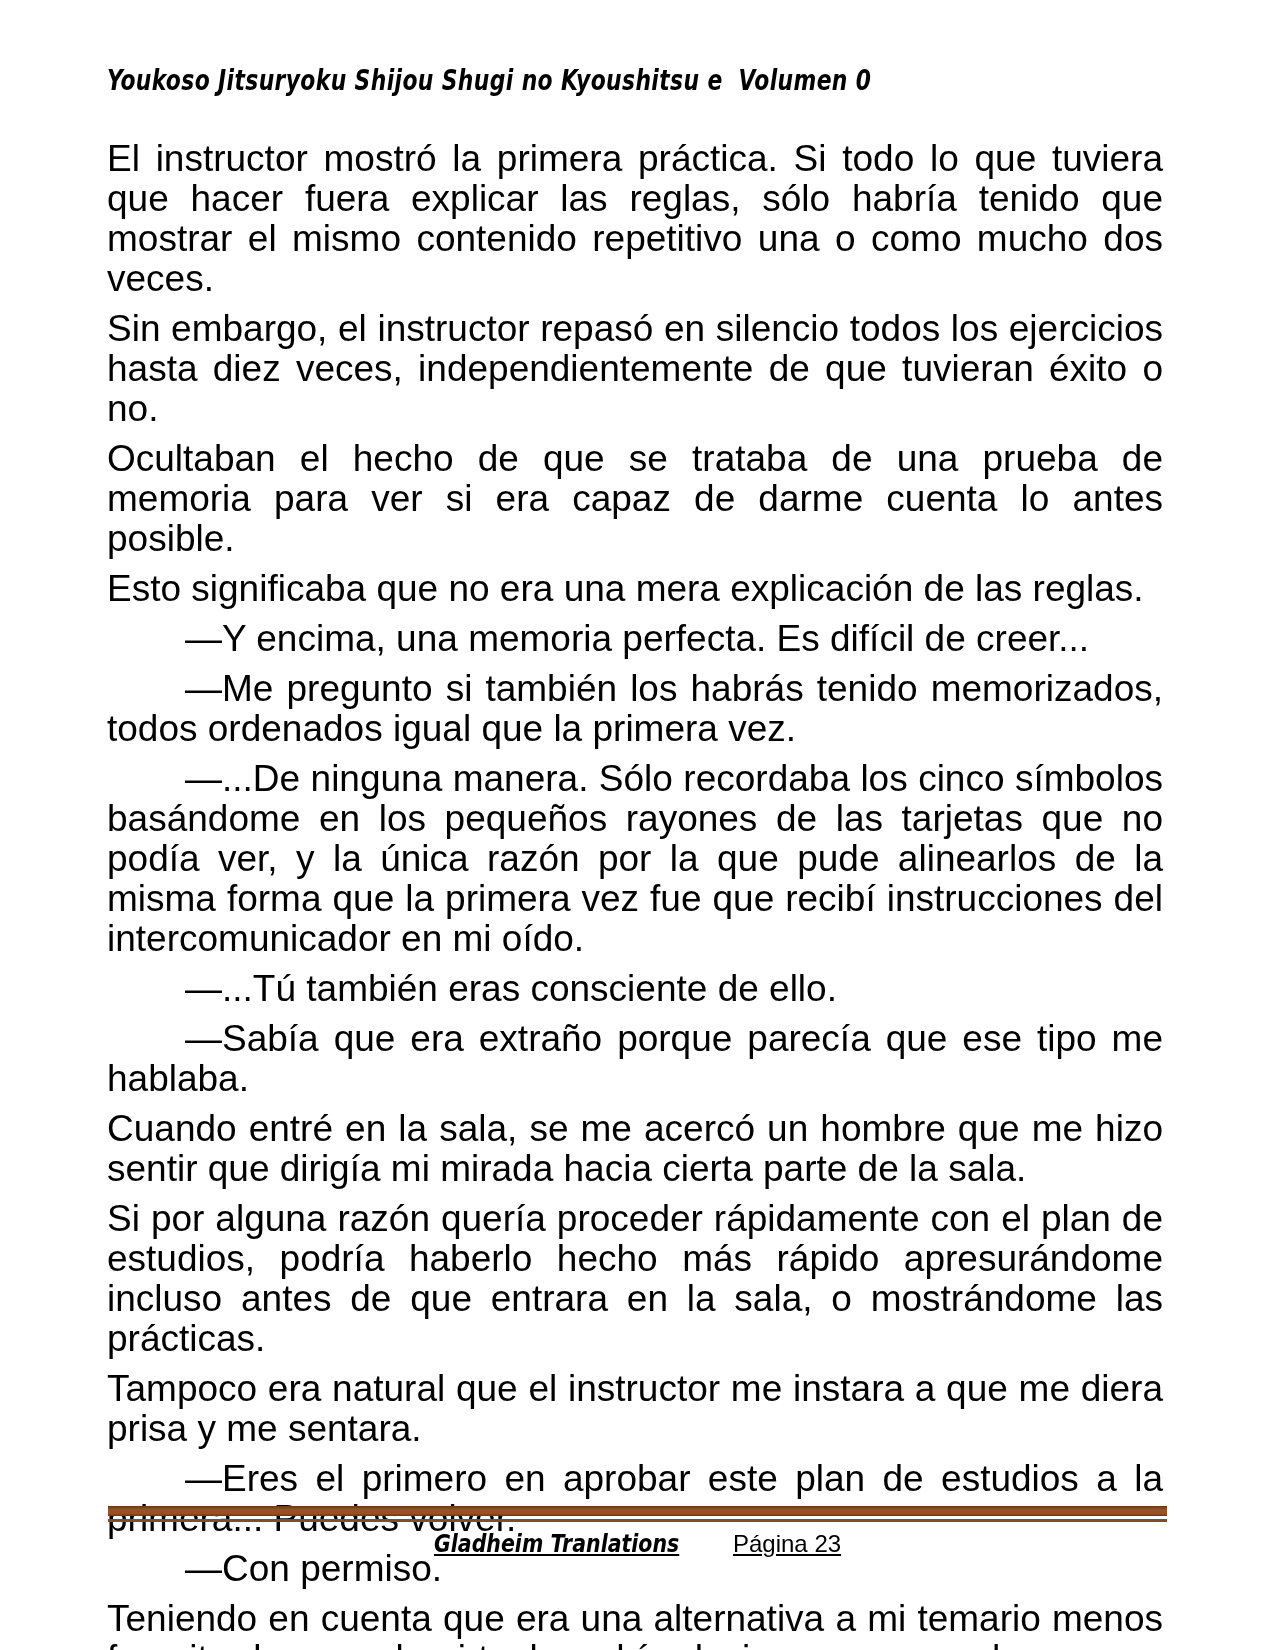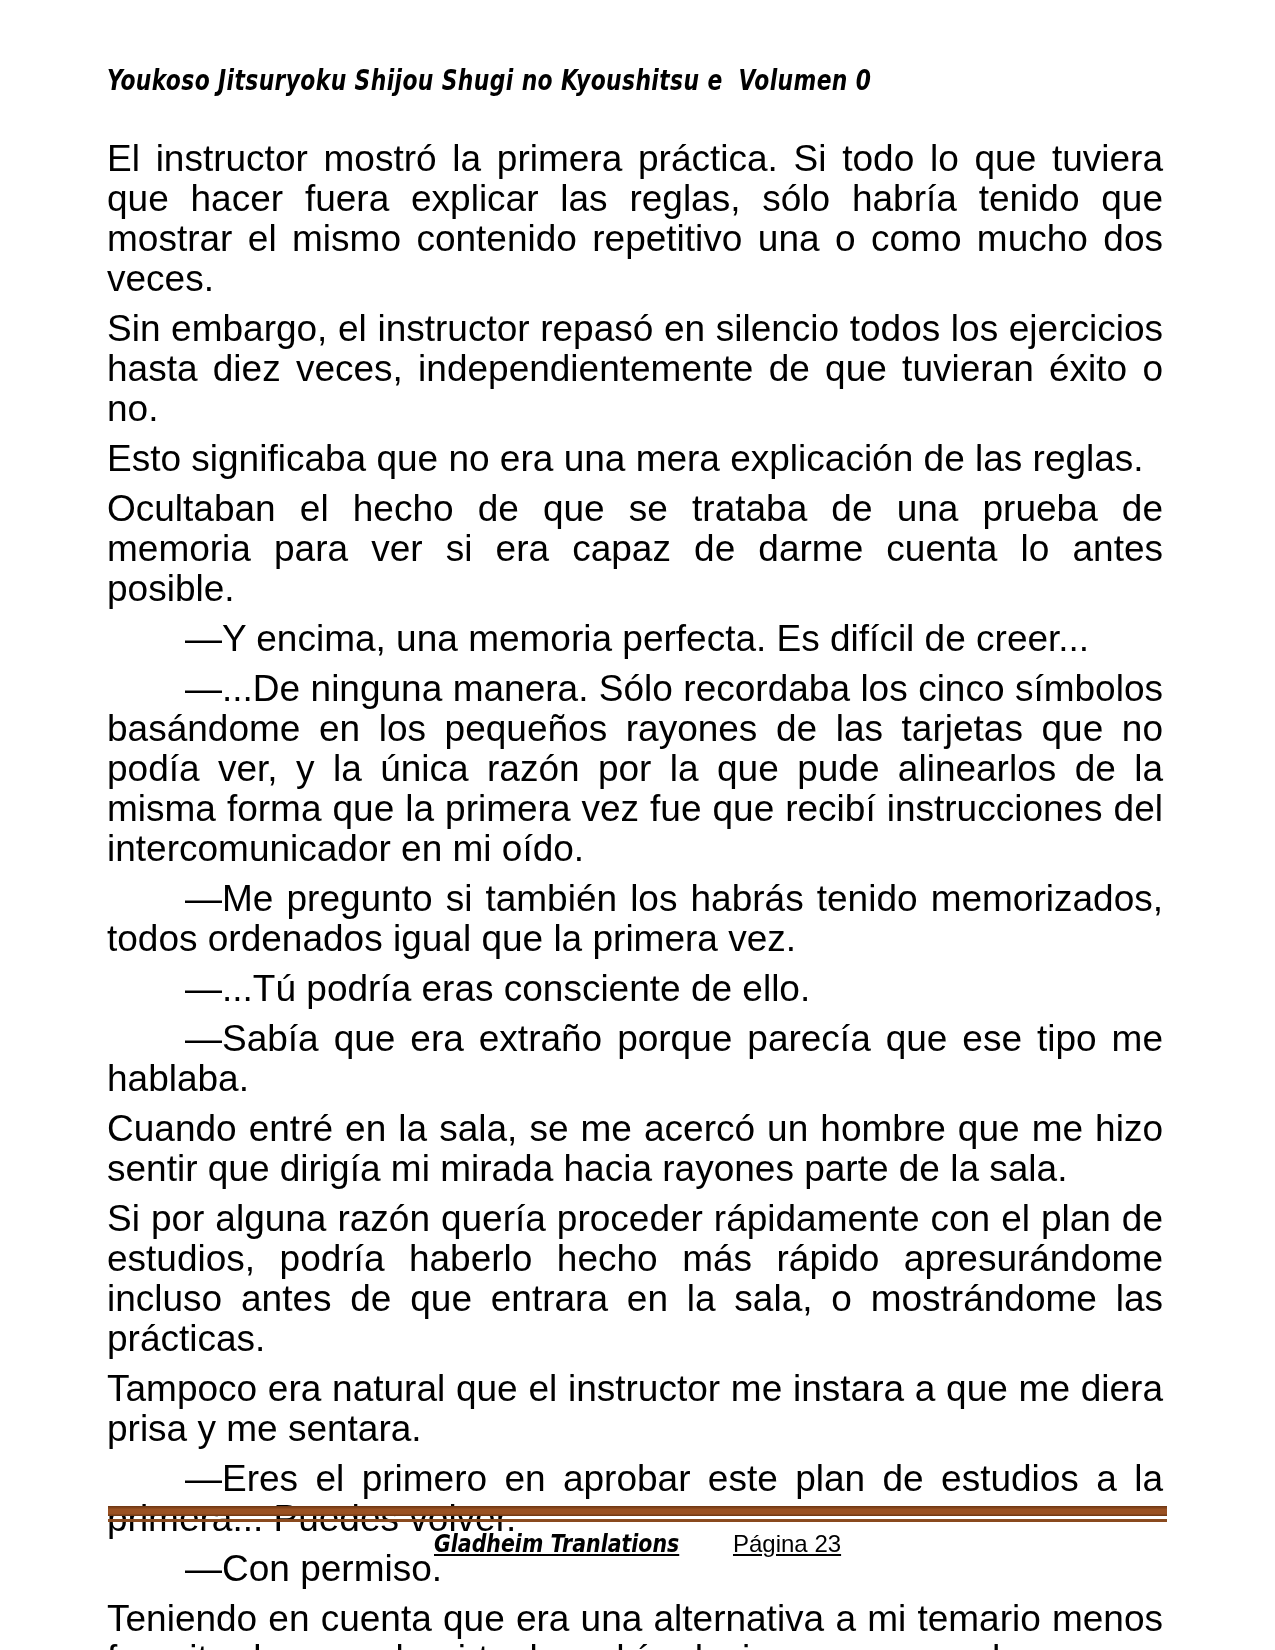--- a/index.html
+++ b/index.html
@@ -77,28 +77,28 @@
 </head>
 <body>
 
 <div class="page">
 
   <div class="header">Youkoso Jitsuryoku Shijou Shugi no Kyoushitsu e  Volumen 0</div>
 
   <main class="body-text">
       <p class="para">El instructor mostró la primera práctica. Si todo lo que tuviera que hacer fuera explicar las reglas, sólo habría tenido que mostrar el mismo contenido repetitivo una o como mucho dos veces.</p>
       <p class="para">Sin embargo, el instructor repasó en silencio todos los ejercicios hasta diez veces, independientemente de que tuvieran éxito o no.</p>
+      <p class="para">Ocultaban el hecho de que se trataba de una prueba de memoria para ver si era capaz de darme cuenta lo antes posible.</p>
       <p class="para">Esto significaba que no era una mera explicación de las reglas.</p>
-      <p class="para">Ocultaban el hecho de que se trataba de una prueba de memoria para ver si era capaz de darme cuenta lo antes posible.</p>
       <p class="para indent">—Y encima, una memoria perfecta. Es difícil de creer...</p>
+      <p class="para indent">—Me pregunto si también los habrás tenido memorizados, todos ordenados igual que la primera vez.</p>
       <p class="para indent">—...De ninguna manera. Sólo recordaba los cinco símbolos basándome en los pequeños rayones de las tarjetas que no podía ver, y la única razón por la que pude alinearlos de la misma forma que la primera vez fue que recibí instrucciones del intercomunicador en mi oído.</p>
-      <p class="para indent">—Me pregunto si también los habrás tenido memorizados, todos ordenados igual que la primera vez.</p>
-      <p class="para indent">—...Tú podría eras consciente de ello.</p>
+      <p class="para indent">—...Tú también eras consciente de ello.</p>
       <p class="para indent">—Sabía que era extraño porque parecía que ese tipo me hablaba.</p>
-      <p class="para">Cuando entré en la sala, se me acercó un hombre que me hizo sentir que dirigía mi mirada hacia rayones parte de la sala.</p>
+      <p class="para">Cuando entré en la sala, se me acercó un hombre que me hizo sentir que dirigía mi mirada hacia cierta parte de la sala.</p>
       <p class="para">Si por alguna razón quería proceder rápidamente con el plan de estudios, podría haberlo hecho más rápido apresurándome incluso antes de que entrara en la sala, o mostrándome las prácticas.</p>
       <p class="para">Tampoco era natural que el instructor me instara a que me diera prisa y me sentara.</p>
       <p class="para indent">—Eres el primero en aprobar este plan de estudios a la primera... Puedes volver.</p>
       <p class="para indent">—Con permiso.</p>
       <p class="para">Teniendo en cuenta que era una alternativa a mi temario menos favorito, la consola virtual, podría decir que era muchas veces más ameno.</p>
     </main>
 
   <div class="footer">
     <div>
       <div class="rule-thick"></div>

